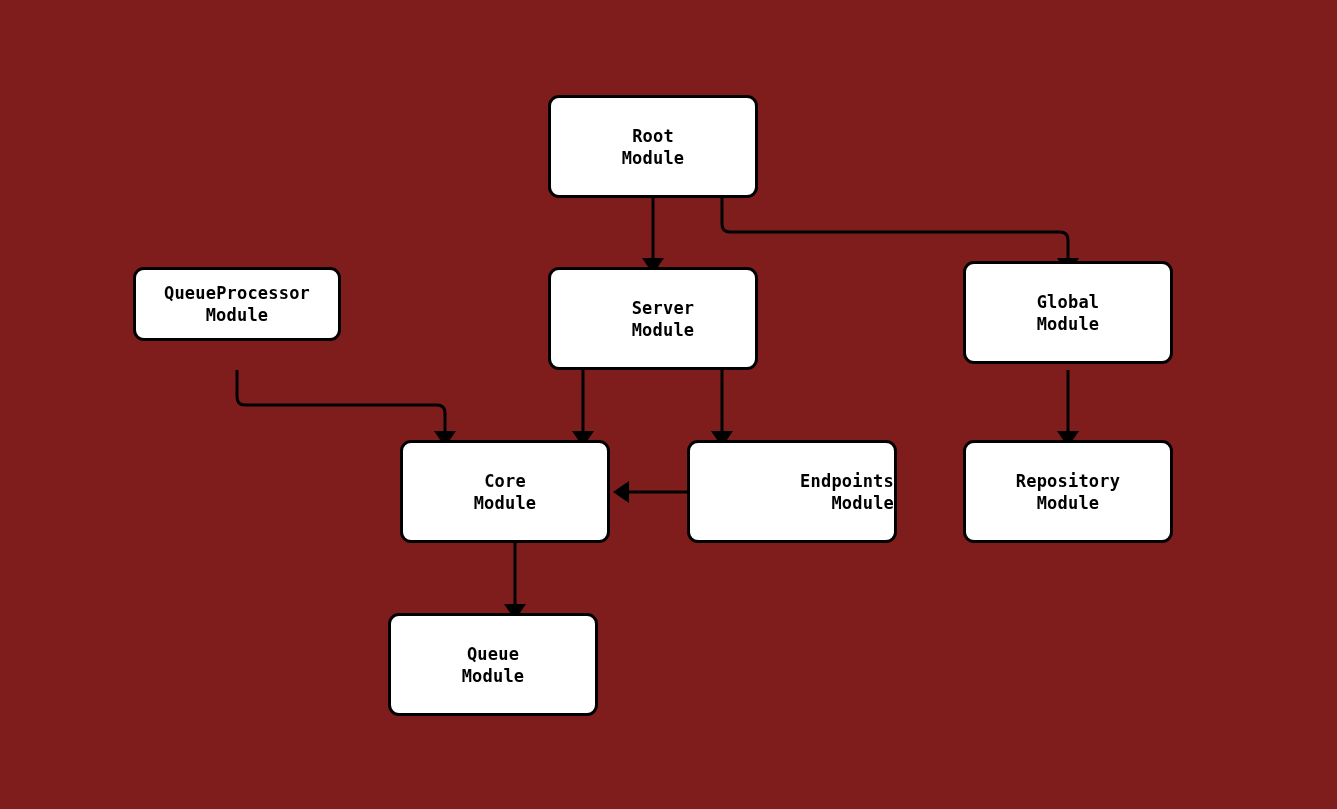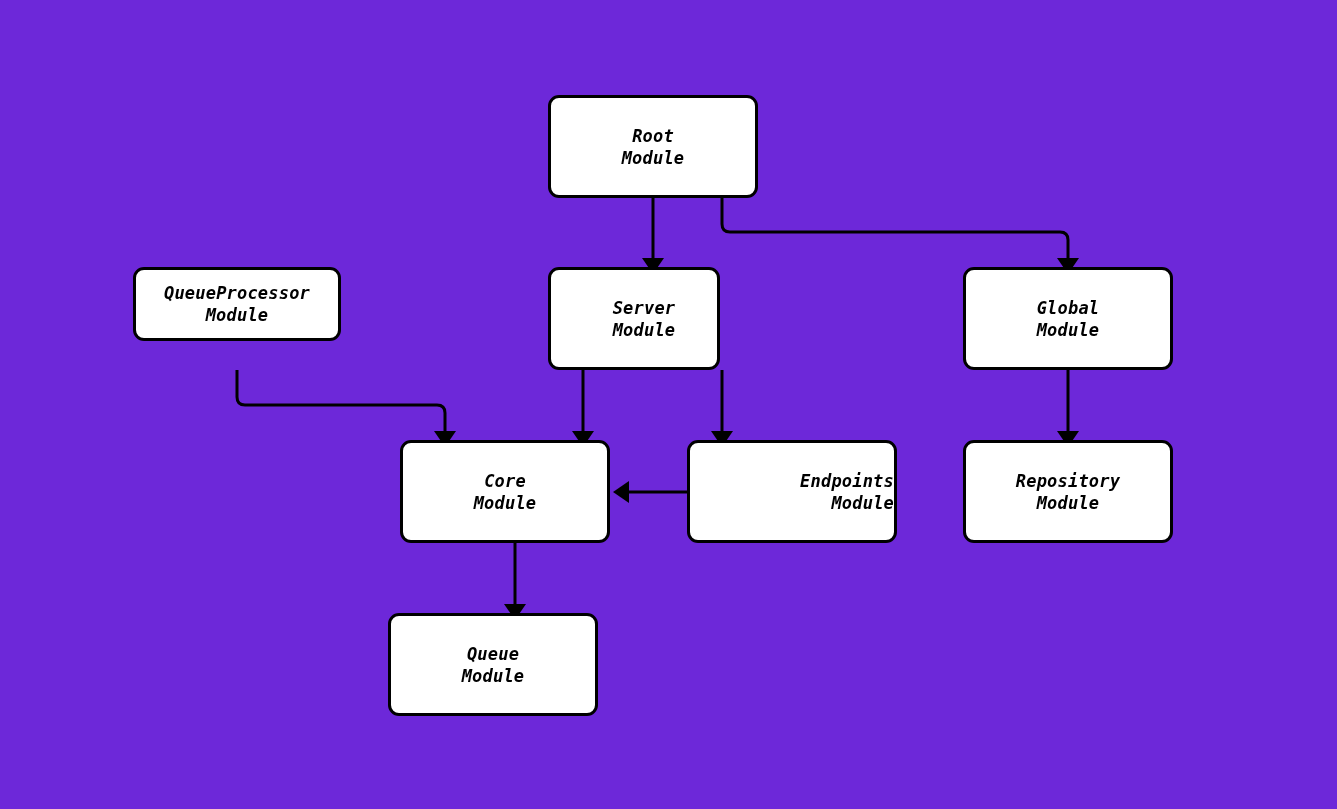--- a/index.html
+++ b/index.html
@@ -5,24 +5,23 @@
 <style>
   html, body {
     margin: 0;
     padding: 0;
     background: #ffffff;
   }
   #canvas {
     position: relative;
     width: 1337px;
     height: 809px;
-    background: #6d28d9;
+    background: #7f1d1d;
     overflow: hidden;
     font-family: "DejaVu Sans Mono", "Liberation Mono", monospace;
-    font-style: italic;
   }
   #edge-layer {
     position: absolute;
     left: 0;
     top: 0;
     width: 1337px;
     height: 809px;
     pointer-events: none;
   }
   .node {
@@ -91,26 +90,26 @@
   <div class="node" style="left: 548px; top: 95px; width: 210px; height: 103px; background: rgb(255, 255, 255); border-color: rgb(0, 0, 0);">
     <span class="node-label">Root</span>
     <span class="node-label">Module</span>
   </div>
 
   <div class="node" style="left: 133px; top: 267px; width: 208px; height: 74px; background: rgb(255, 255, 255); border-color: rgb(0, 0, 0);">
     <span class="node-label">QueueProcessor</span>
     <span class="node-label">Module</span>
   </div>
 
-  <div class="node" style="left: 548px; top: 267px; width: 172px; height: 103px; background: rgb(255, 255, 255); border-color: rgb(0, 0, 0); padding-left: 20px;">
+  <div class="node" style="left: 548px; top: 267px; width: 210px; height: 103px; background: rgb(255, 255, 255); border-color: rgb(0, 0, 0); padding-left: 20px;">
     <span class="node-label">Server</span>
     <span class="node-label">Module</span>
   </div>
 
-  <div class="node" style="left: 963px; top: 267px; width: 210px; height: 103px; background: rgb(255, 255, 255); border-color: rgb(0, 0, 0);">
+  <div class="node" style="left: 963px; top: 261px; width: 210px; height: 103px; background: rgb(255, 255, 255); border-color: rgb(0, 0, 0);">
     <span class="node-label">Global</span>
     <span class="node-label">Module</span>
   </div>
 
   <div class="node" style="left: 400px; top: 440px; width: 210px; height: 103px; background: rgb(255, 255, 255); border-color: rgb(0, 0, 0);">
     <span class="node-label">Core</span>
     <span class="node-label">Module</span>
   </div>
 
   <div class="node" style="left: 687px; top: 440px; width: 210px; height: 103px; background: rgb(255, 255, 255); border-color: rgb(0, 0, 0); align-items: flex-end;">

